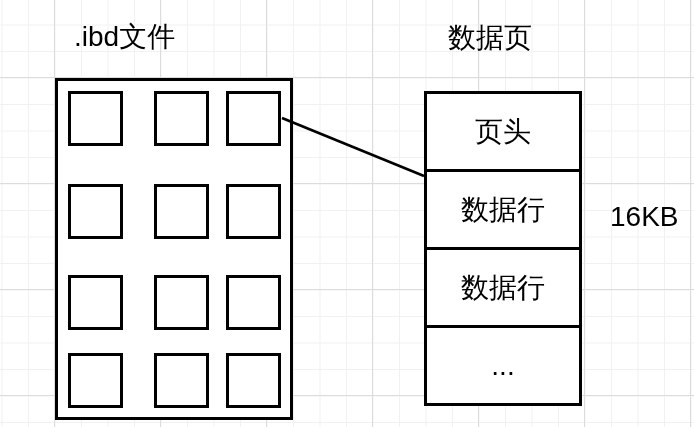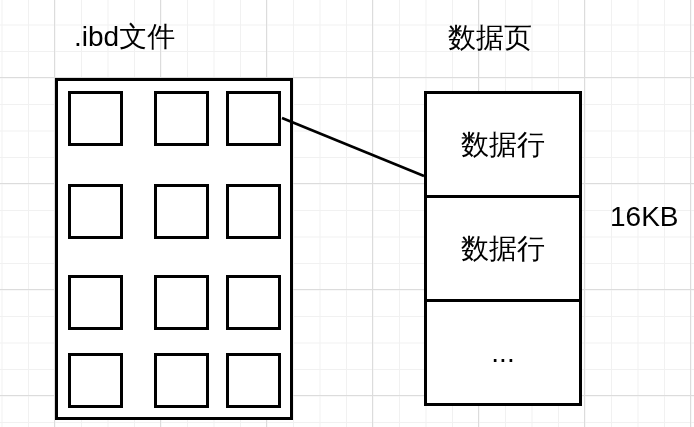--- a/index.html
+++ b/index.html
@@ -102,20 +102,21 @@
       <div class="page-square" style="left: 168px; top: 103px;"></div>
       <div class="page-square" style="left: 10px; top: 194px;"></div>
       <div class="page-square" style="left: 96px; top: 194px;"></div>
       <div class="page-square" style="left: 168px; top: 194px;"></div>
       <div class="page-square" style="left: 10px; top: 272px;"></div>
       <div class="page-square" style="left: 96px; top: 272px;"></div>
       <div class="page-square" style="left: 168px; top: 272px;"></div>
     </div>
 
   <div class="dp-box">
+      <div class="dp-row">页头</div>
       <div class="dp-row">数据行</div>
       <div class="dp-row">数据行</div>
       <div class="dp-row">...</div>
     </div>
 
   <div class="size-label">16KB</div>
 
   <svg class="overlay" width="694" height="427" viewBox="0 0 694 427">
     <line x1="282" y1="118" x2="424" y2="176" stroke-width="2.6" stroke="#000000"></line>
   </svg>

